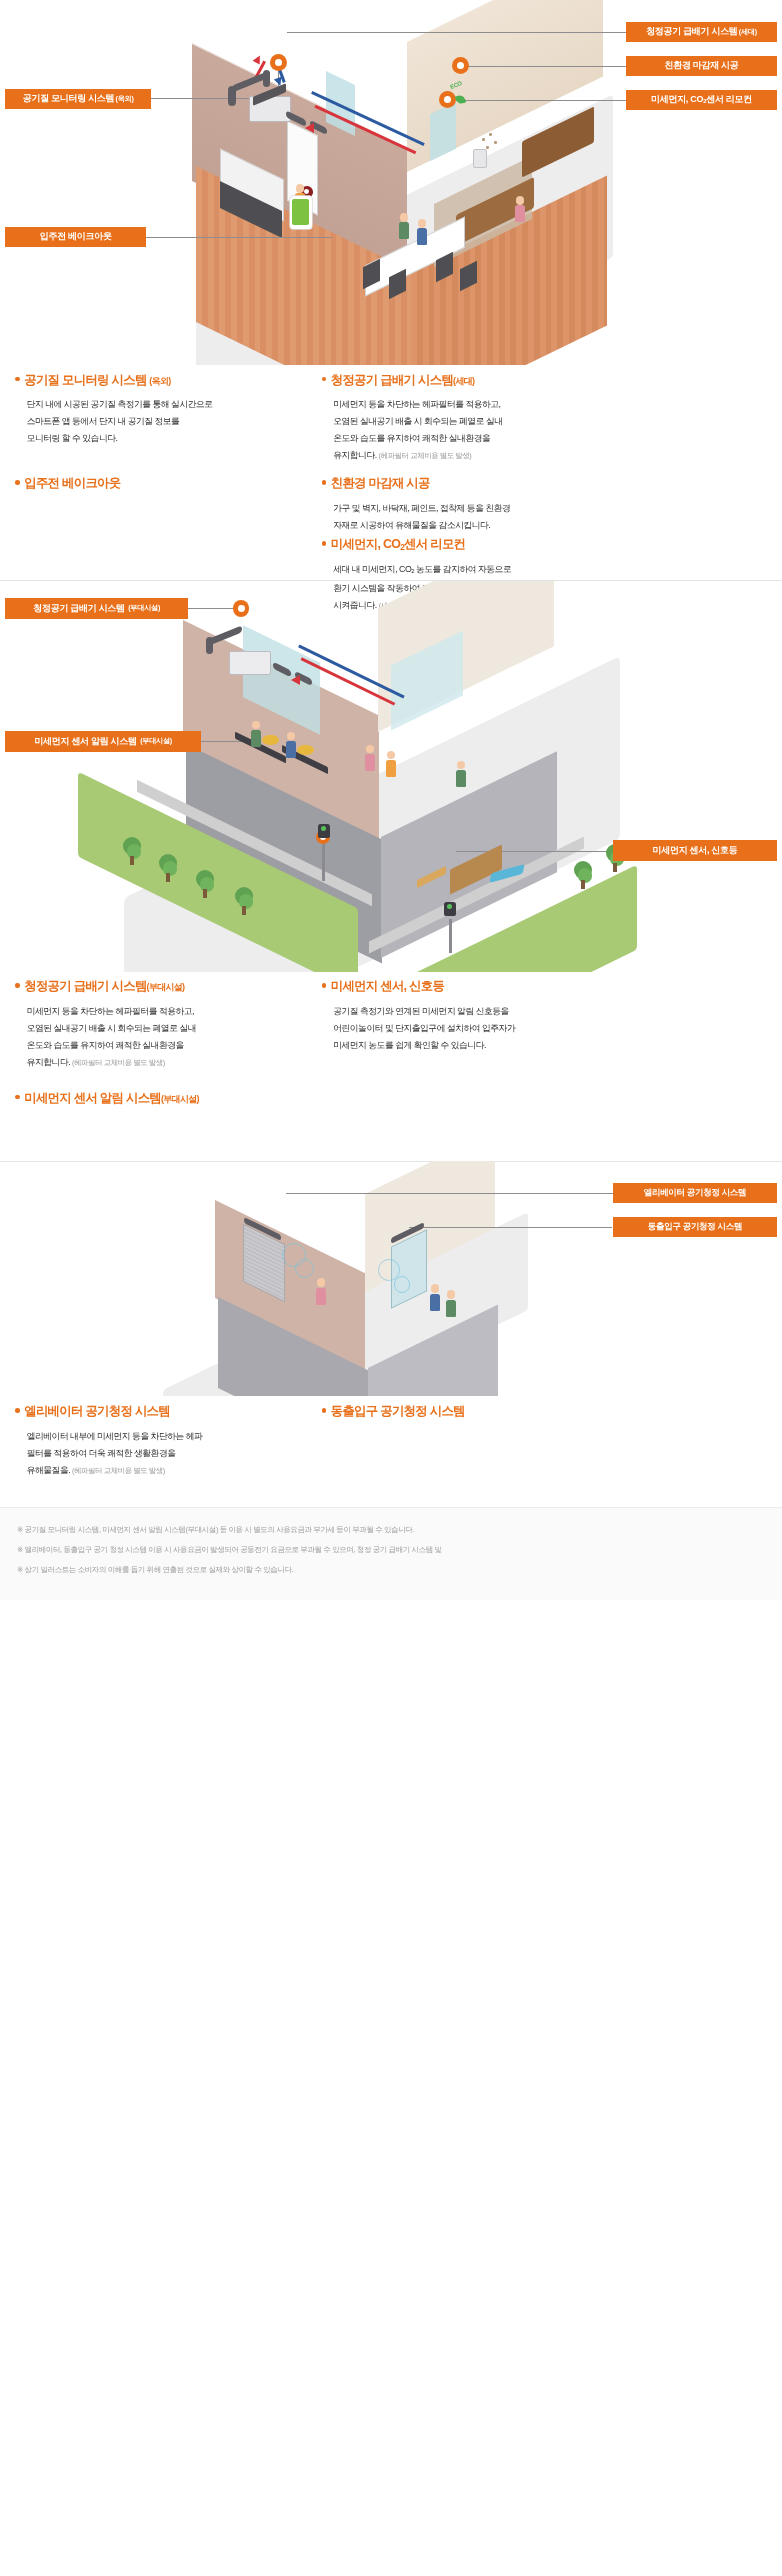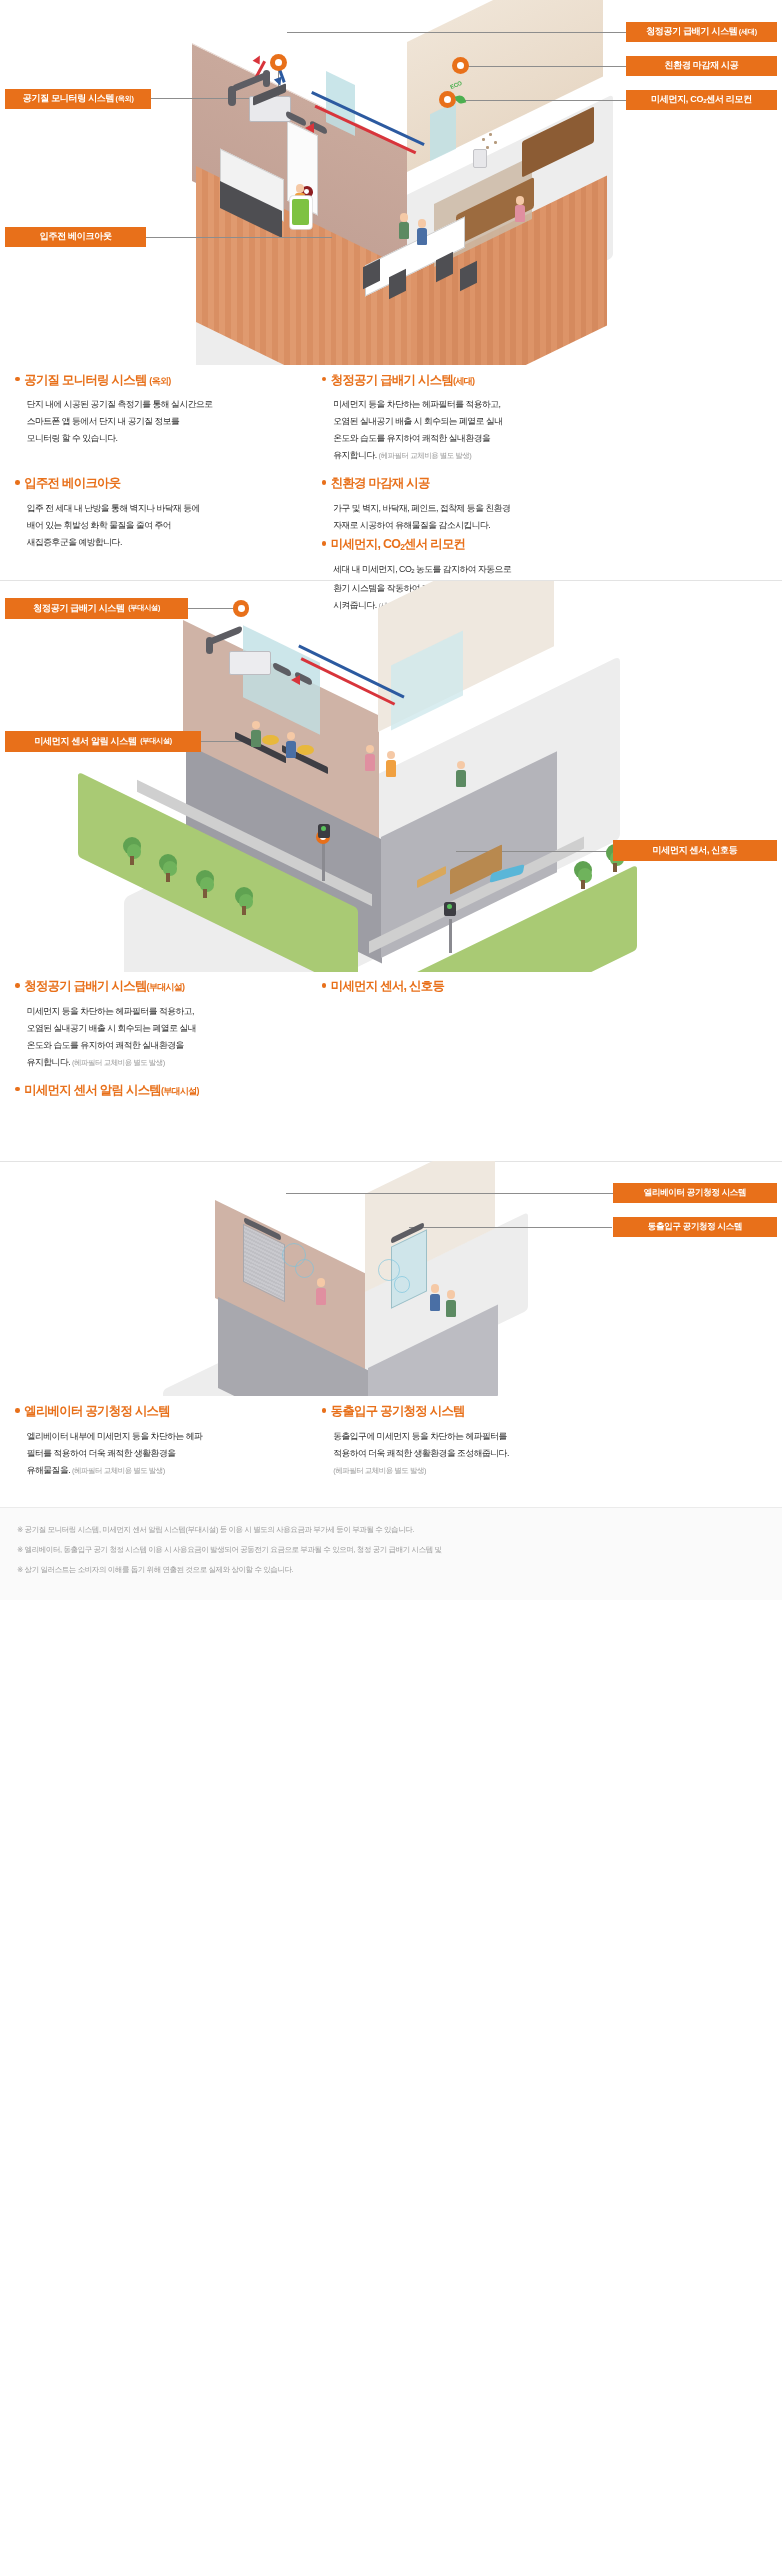--- a/index.html
+++ b/index.html
@@ -473,25 +473,20 @@
             <div>오염된 실내공기 배출 시 회수되는 폐열로 실내</div>
             <div>온도와 습도를 유지하여 쾌적한 실내환경을</div>
             <div><span>유지합니다.</span> <span class="note">(헤파필터 교체비용 별도 발생)</span></div>
           </div>
         </div>
 
         <div class="desc-item" style="left:6.5px;top:110px;">
           <p class="desc-title">
             <span class="bullet"></span><span>입주전 베이크아웃</span>
           </p>
-          <div class="desc-body">
-            <div>입주 전 세대 내 난방을 통해 벽지나 바닥재 등에</div>
-            <div>배어 있는 휘발성 화학 물질을 줄여 주어</div>
-            <div>새집증후군을 예방합니다.</div>
-          </div>
         </div>
 
         <div class="desc-item" style="left:313px;top:110px;">
           <p class="desc-title">
             <span class="bullet"></span><span>친환경 마감재 시공</span>
           </p>
           <div class="desc-body">
             <div>가구 및 벽지, 바닥재, 페인트, 접착제 등을 친환경</div>
             <div>자재로 시공하여 유해물질을 감소시킵니다.</div>
           </div>
@@ -641,23 +636,28 @@
             <div>오염된 실내공기 배출 시 회수되는 폐열로 실내</div>
             <div>온도와 습도를 유지하여 쾌적한 실내환경을</div>
             <div><span>유지합니다.</span> <span class="note">(헤파필터 교체비용 별도 발생)</span></div>
           </div>
         </div>
 
         <div class="desc-item" style="left:313px;top:6.5px;">
           <p class="desc-title">
             <span class="bullet"></span><span>미세먼지 센서, 신호등</span>
           </p>
-        </div>
-
-        <div class="desc-item" style="left:6.5px;top:110px;">
+          <div class="desc-body">
+            <div>공기질 측정기와 연계된 미세먼지 알림 신호등을</div>
+            <div>어린이놀이터 및 단지출입구에 설치하여 입주자가</div>
+            <div>미세먼지 농도를 쉽게 확인할 수 있습니다.</div>
+          </div>
+        </div>
+
+        <div class="desc-item" style="left:6.5px;top:118px;">
           <p class="desc-title">
             <span class="bullet"></span><span>미세먼지 센서 알림 시스템</span><span class="suffix">(부대시설)</span>
           </p>
         </div>
 
       </div>
     </div>
   </div>
 
   <div class="divider"></div>
@@ -718,25 +718,20 @@
             <div>엘리베이터 내부에 미세먼지 등을 차단하는 헤파</div>
             <div>필터를 적용하여 더욱 쾌적한 생활환경을</div>
             <div><span>유해물질을.</span> <span class="note">(헤파필터 교체비용 별도 발생)</span></div>
           </div>
         </div>
 
         <div class="desc-item" style="left:313px;top:6.5px;">
           <p class="desc-title">
             <span class="bullet"></span><span>동출입구 공기청정 시스템</span>
           </p>
-          <div class="desc-body">
-            <div>동출입구에 미세먼지 등을 차단하는 헤파필터를</div>
-            <div>적용하여 더욱 쾌적한 생활환경을 조성해줍니다.</div>
-            <div class="note">(헤파필터 교체비용 별도 발생)</div>
-          </div>
         </div>
 
       </div>
     </div>
   </div>
 
   <div class="footnotes">
     <p class="fn">
       <span>※ 공기질 모니터링 시스템, 미세먼지 센서 알림 시스템(부대시설) 등 이용 시 별도의 사용요금과 부가세 등이 부과될 수 있습니다.</span>
     </p>

